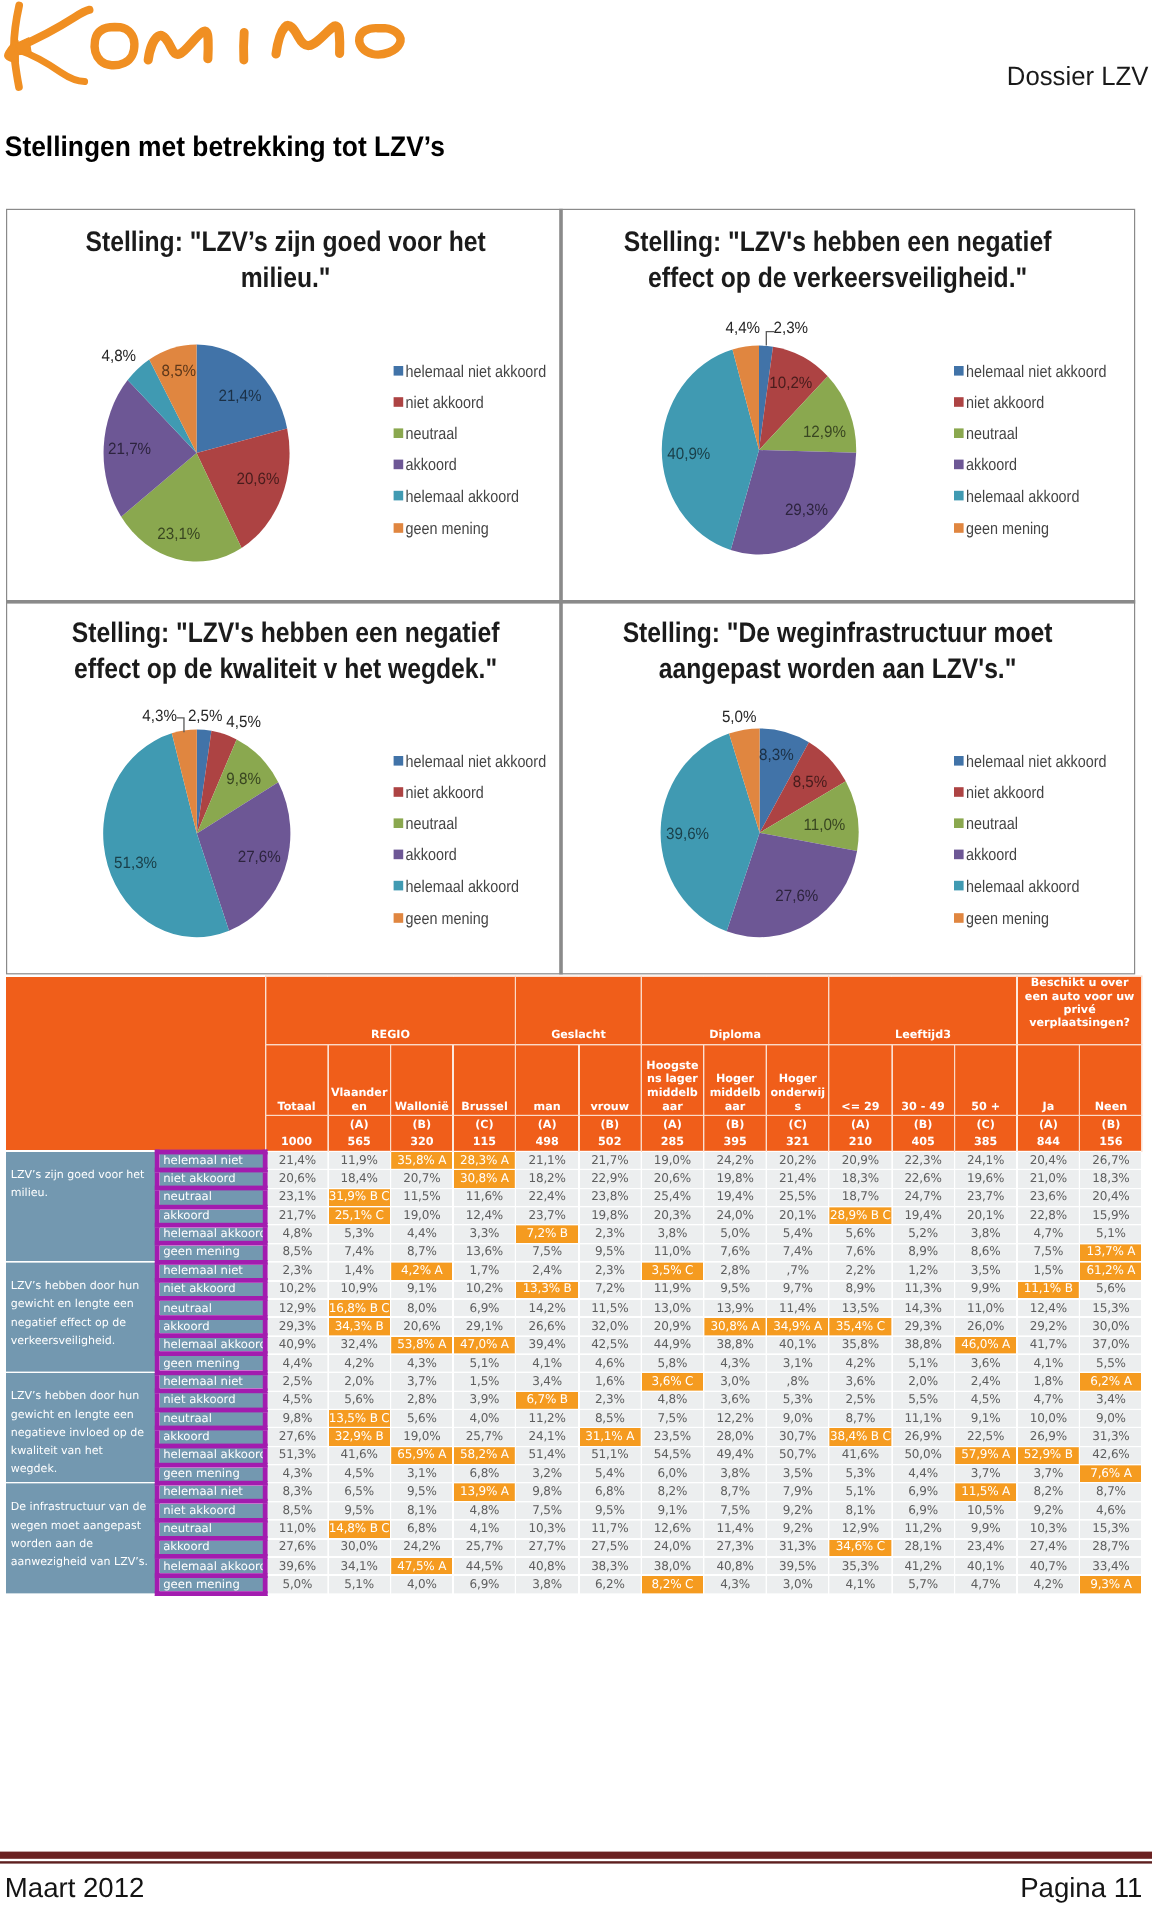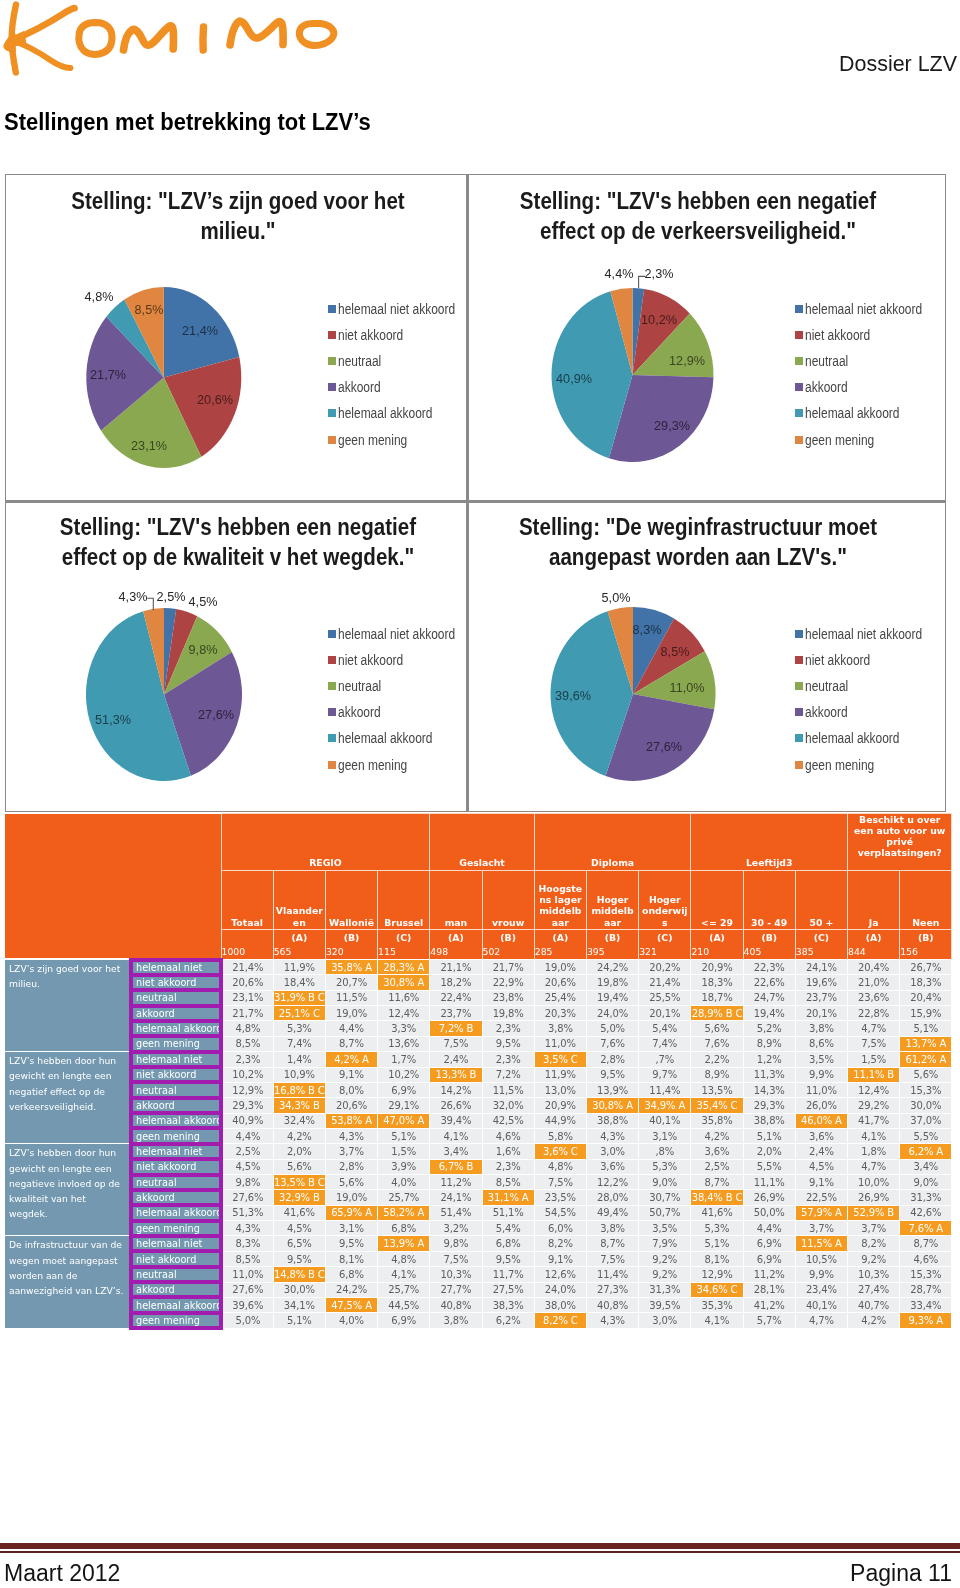--- a/index.html
+++ b/index.html
@@ -30,22 +30,22 @@
   .legend-sw { width:8px; height:8px; flex:0 0 8px; margin-right:2px; }
   .legend-lb { font-size:14px; color:#454545; white-space:nowrap; display:inline-block; transform:scaleX(0.855); transform-origin:left center; font-family:"Liberation Sans", sans-serif; }
 
   
   #xtab { position:absolute; left:5px; top:813px; width:947px; border-collapse:collapse; table-layout:fixed; }
   #xtab td { overflow:hidden; }
   .orange { background:#F05E1A; color:#fff; }
   .hdr-grp { font-family:"DejaVu Sans",sans-serif; text-align:center; font-weight:bold; font-size:9.3px; vertical-align:bottom; padding-bottom:2px; border:1px solid #FBD9C7; }
   .hdr-col { font-family:"DejaVu Sans",sans-serif; text-align:center; font-weight:bold; font-size:9.3px; vertical-align:bottom; line-height:1.215; overflow-wrap:anywhere; padding:0 2px 1px 2px; border-left:1px solid #FBD9C7; border-right:1px solid #FBD9C7; border-bottom:1px solid #FBD9C7; }
   .hdr-let { font-family:"DejaVu Sans",sans-serif; text-align:center; font-weight:bold; font-size:9.3px; border-left:1px solid #FBD9C7; border-right:1px solid #FBD9C7; }
-  .hdr-cnt { font-family:"DejaVu Sans",sans-serif; font-weight:normal; font-size:9.3px; border-left:1px solid #FBD9C7; border-right:1px solid #FBD9C7; }
-  .rowlab { background:#7398B0; color:#fff; font-size:9.2px; font-family:"DejaVu Sans", sans-serif; vertical-align:top; padding:1px 2px 0 4px; line-height:1.66; border-bottom:1px solid #fff; }
+  .hdr-cnt { font-family:"DejaVu Sans",sans-serif; text-align:center; font-weight:bold; font-size:9.3px; border-left:1px solid #FBD9C7; border-right:1px solid #FBD9C7; }
+  .rowlab { background:#7398B0; color:#fff; font-size:9.2px; font-family:"DejaVu Sans", sans-serif; vertical-align:top; padding:12px 2px 0 4px; line-height:1.66; border-bottom:1px solid #fff; }
   .catlab { background:#7398B0; color:#fff; font-size:9.7px; font-family:"DejaVu Sans", sans-serif; padding-left:3px; white-space:nowrap; border:4px solid #a21caf; }
   .num { background:#ECEEEF; color:#5E5E5E; text-align:center; font-size:10px; font-family:"DejaVu Sans", sans-serif; border:1px solid #fff; white-space:nowrap; letter-spacing:-0.15px; }
   .num.hi { background:#F59B20; color:#fff; }
 
   
   #caption { position:absolute; left:4px; top:1333px; font-size:23px; font-style:italic; font-weight:normal; color:#131313; }
   #caption > span { display:inline-block; transform:scaleX(0.985); transform-origin:left center; }
 
   
   #frule1 { position:absolute; left:0; top:1542.5px; width:960px; height:6.5px; background:#6B2121; }

